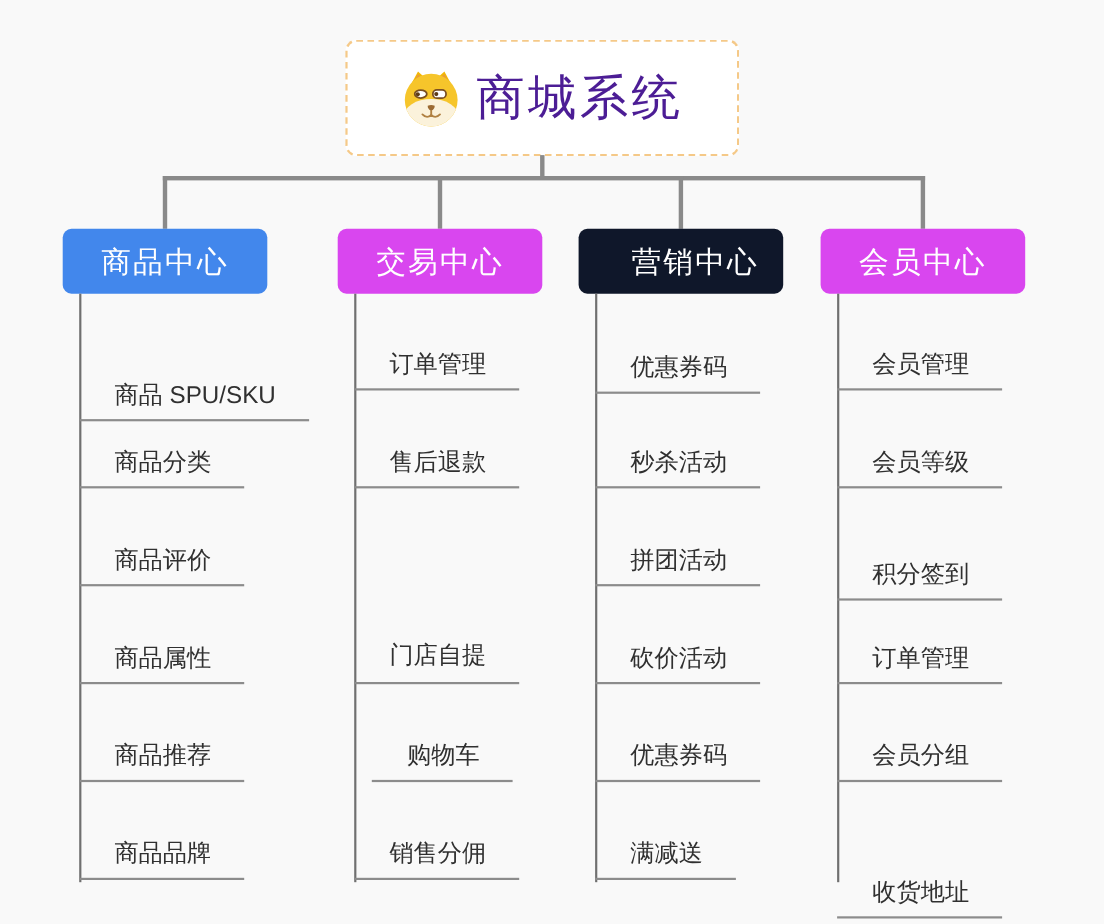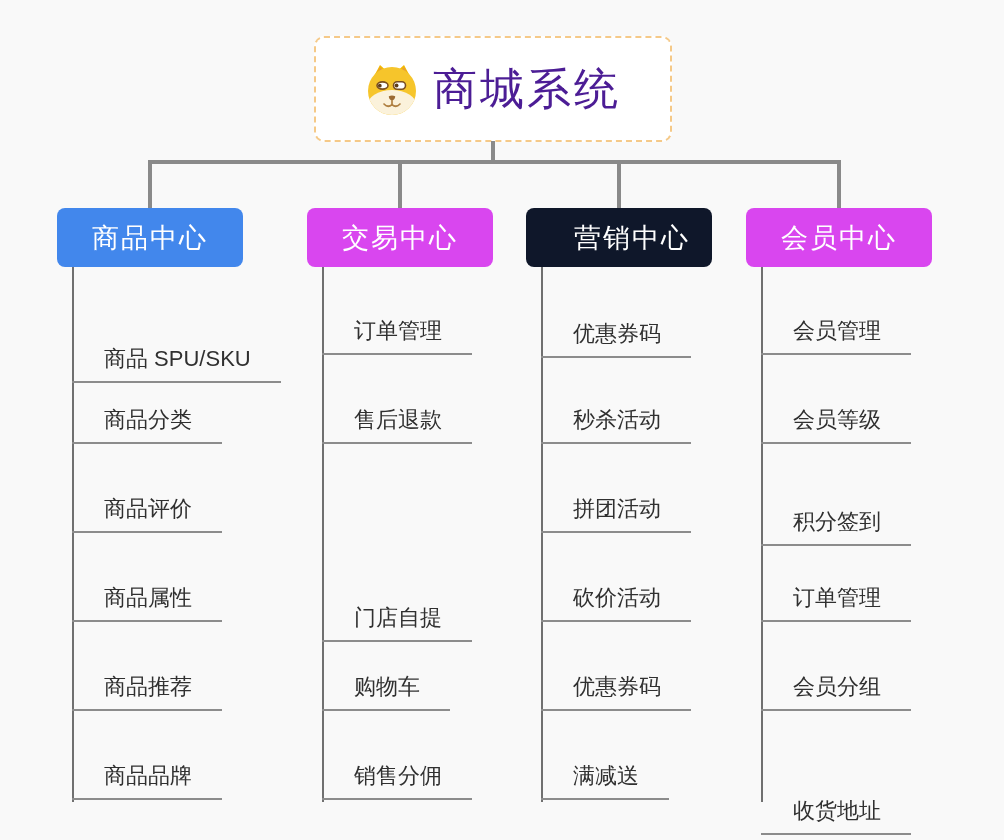--- a/index.html
+++ b/index.html
@@ -129,22 +129,22 @@
       <div class="leaf" style="top: 465px;">商品推荐</div>
       <div class="leaf" style="top: 376px;">商品属性</div>
       <div class="leaf" style="top: 554px;">商品品牌</div>
     </div>
 
   <div class="branch" id="branch-1">
     <div class="cat-box" style="background: #d946ef;">交易中心</div>
     <div class="trunk"></div>
   <div class="leaf" style="top: 109px;">订单管理</div>
       <div class="leaf" style="top: 198px;">售后退款</div>
-      <div class="leaf" style="top: 396px;">门店自提</div>
-      <div class="leaf" style="top: 465px;">购物车</div>
+      <div class="leaf" style="top: 376px; font-family: Liberation Mono, monospace;">门店自提</div>
+      <div class="leaf" style="top: 465px; margin-left: 16px;">购物车</div>
       <div class="leaf" style="top: 554px;">销售分佣</div>
     </div>
 
   <div class="branch" id="branch-2">
     <div class="cat-box" style="background: #0f172a; padding-left: 26px;">营销中心</div>
     <div class="trunk"></div>
   <div class="leaf" style="top: 112px;">优惠券码</div>
       <div class="leaf" style="top: 198px;">秒杀活动</div>
       <div class="leaf" style="top: 287px;">拼团活动</div>
       <div class="leaf" style="top: 376px;">砍价活动</div>

